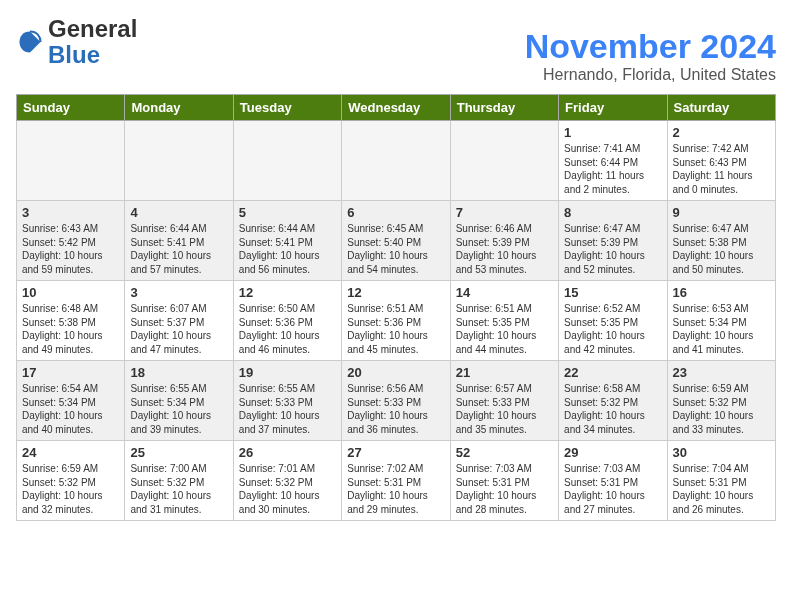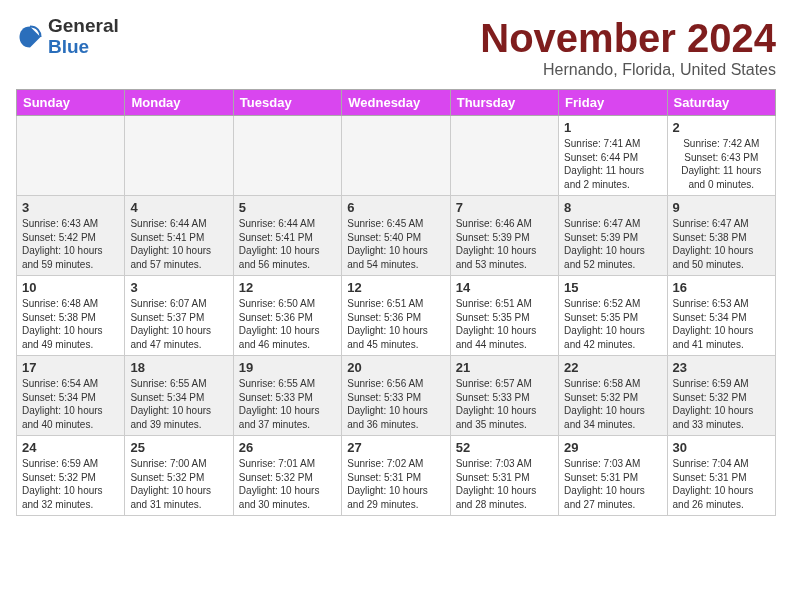--- a/index.html
+++ b/index.html
@@ -16,49 +16,50 @@
       align-items: flex-start;
       margin-bottom: 10px;
     }
     .logo {
       display: flex;
       align-items: center;
     }
     .logo-text {
       display: flex;
       flex-direction: column;
-      font-size: 19px;
+      font-size: 24px;
       font-weight: bold;
       line-height: 1.1;
     }
     .logo-general { color: #333; }
     .logo-blue { color: #2a6ebb; }
     .logo-icon {
       width: 28px;
       height: 28px;
       margin-right: 4px;
     }
     .title-area {
       text-align: right;
     }
     .month-title {
-      font-size: 40px;
+      font-size: 34px;
       font-weight: bold;
-      color: #7f1d1d;
+      color: #3b82f6;
+      margin-top: 11px;
     }
     .location {
       font-size: 16px;
       color: #555;
     }
     .calendar {
       width: 100%;
       border-collapse: collapse;
     }
     .calendar th {
-      background: #d946ef;
+      background: #4d7c0f;
       color: #fff;
       font-size: 13px;
       font-weight: bold;
       padding: 5px 6px;
       border: 1px solid #aaa;
       text-align: left;
     }
     .calendar td {
       border: 1px solid #ccc;
       vertical-align: top;
@@ -129,21 +130,21 @@
         <td class="empty"></td>
         <td>
           <span class="day-num">1</span>
           <div class="day-info" style="white-space: pre-line;">Sunrise: 7:41 AM
 Sunset: 6:44 PM
 Daylight: 11 hours
 and 2 minutes.</div>
         </td>
         <td>
           <span class="day-num">2</span>
-          <div class="day-info" style="white-space: pre-line; text-align: center;">Sunrise: 7:42 AM
+          <div class="day-info" style="white-space: pre-line;">Sunrise: 7:42 AM
 Sunset: 6:43 PM
 Daylight: 11 hours
 and 0 minutes.</div>
         </td>
       </tr>
       <tr class="row-shade">
         <td>
           <span class="day-num">3</span>
           <div class="day-info" style="white-space: pre-line;">Sunrise: 6:43 AM
 Sunset: 5:42 PM

